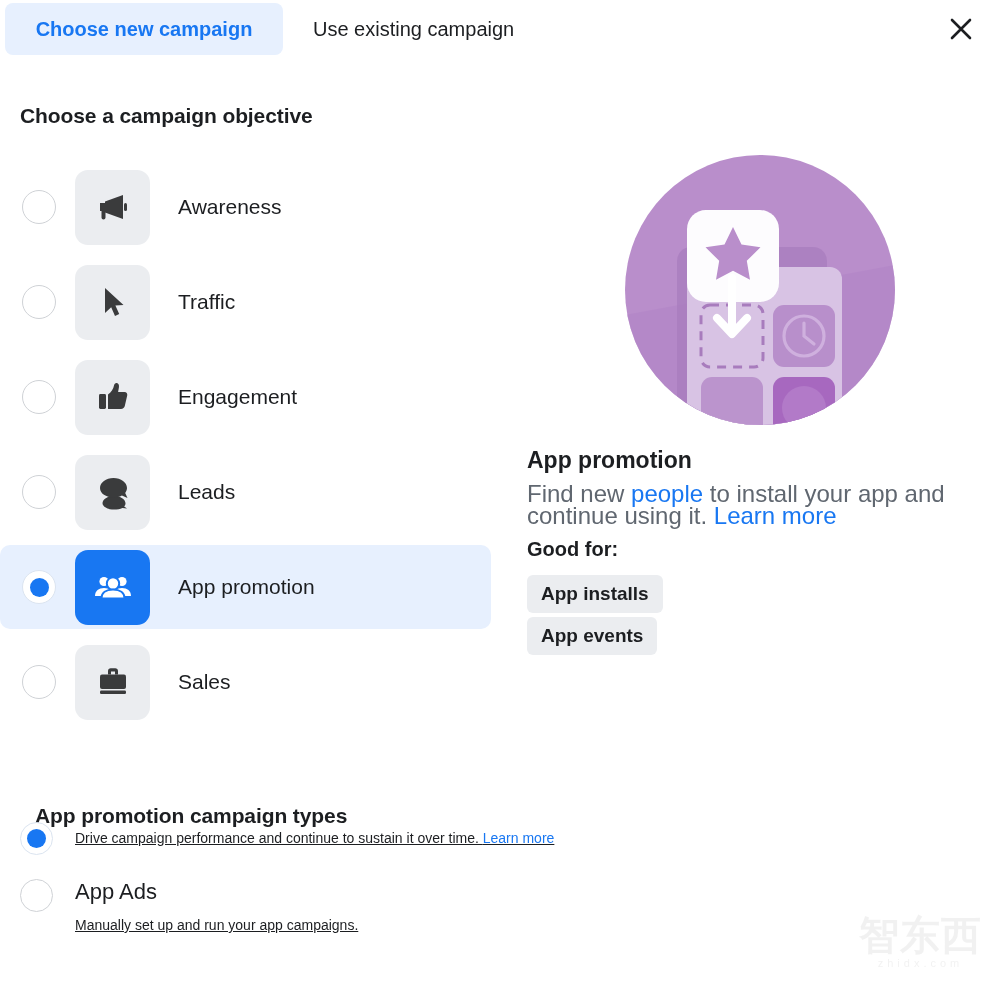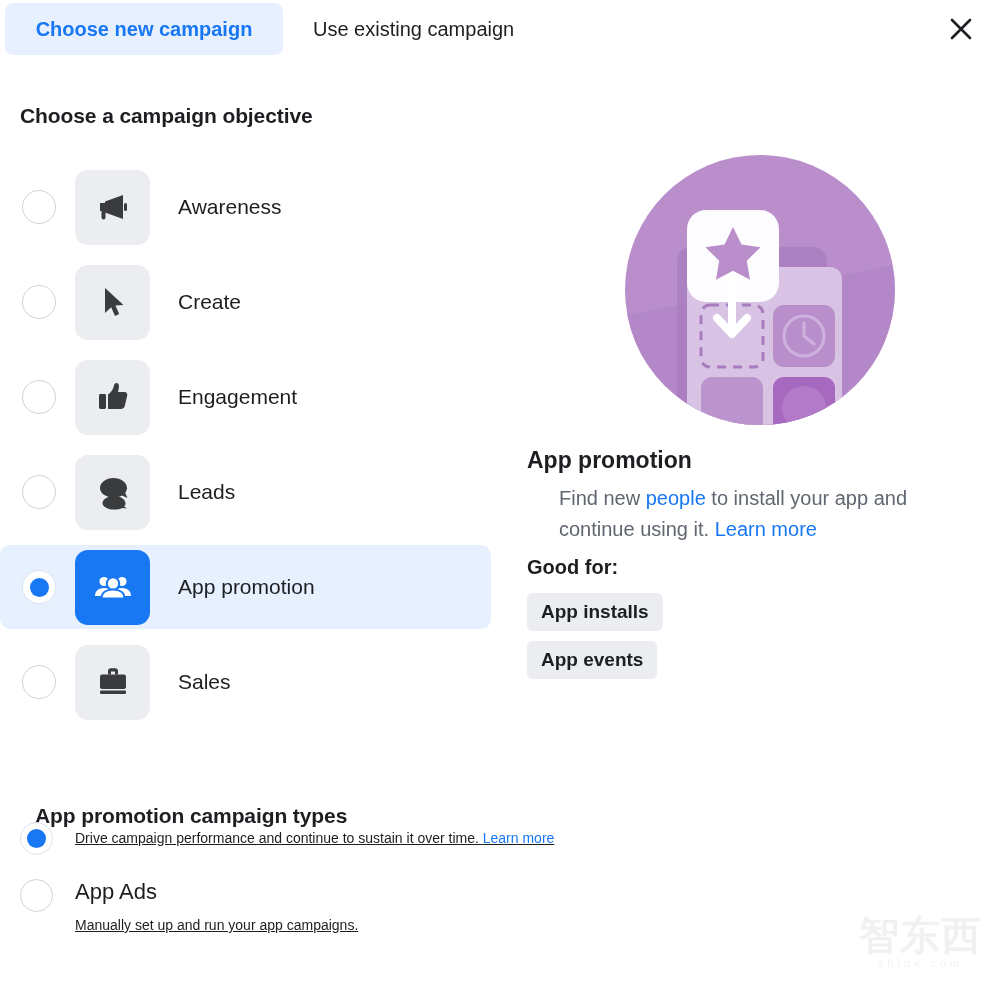--- a/index.html
+++ b/index.html
@@ -100,38 +100,37 @@
     margin-left: 98px;
   }
   .illus-wrap svg { display: block; }
 
   .info-title {
     margin-top: 22px;
     font-size: 23px; font-weight: bold; color: #1c1e21;
   }
   .info-desc {
     margin-top: 9px;
-    font-size: 20px; line-height: 31px; color: #606770;
+    font-size: 24px; line-height: 22px; color: #606770;
     max-width: 420px;
-    margin-left: 32px;
   }
   .link { color: #1877f2; cursor: pointer; }
   .info-goodfor {
     margin-top: 11px;
     font-size: 20px; font-weight: bold; color: #1c1e21;
   }
   .chips { margin-top: 14px; }
   .chip {
     display: inline-block;
     background: #ebedf0;
     color: #1c1e21;
     font-size: 19px; font-weight: bold;
     padding: 8px 14px;
     border-radius: 6px;
-    margin-bottom: 10px;
+    margin-bottom: 4px;
   }
   .chip-row { display: block; }
 
   
   .types-list { position: absolute; left: 20px; top: 820px; width: 820px; }
   .type-row { position: relative; display: flex; margin-bottom: 22px; cursor: pointer; }
   .type-radio {
     width: 33px; height: 33px; border-radius: 50%;
     border: 1.6px solid #cfd2d6; background: #fff;
     flex: 0 0 auto; margin-top: 2px;
@@ -195,21 +194,21 @@
     <div class="obj-label">Awareness</div>
   </div>
 
   <div class="obj-row">
     <div class="radio"></div>
     <div class="tile">
       <svg width="38" height="38" viewBox="0 0 38 38">
         <path d="M11 5 L11 30 L17.2 24.2 L21 33 L25.2 31 L21.4 22.6 L29.5 22 Z" fill="#3a3b3c"></path>
       </svg>
     </div>
-    <div class="obj-label">Create</div>
+    <div class="obj-label">Traffic</div>
   </div>
 
   <div class="obj-row">
     <div class="radio"></div>
     <div class="tile">
       <svg width="38" height="38" viewBox="0 0 38 38">
         <rect x="5" y="16" width="7" height="15" rx="1.4" fill="#3a3b3c"></rect>
         <path d="M14 16.5 C17 14.5 19.5 11 20 7.5 C20.3 5.3 22 4.4 23.5 5.2 C24.8 5.9 25.2 7.4 24.9 9.4 L24.1 14 L30.5 14 C32.4 14 33.7 15.7 33.2 17.5 L30.9 27.6 C30.5 29.6 28.9 31 27 31 L14 31 Z" fill="#3a3b3c"></path>
       </svg>
     </div>

